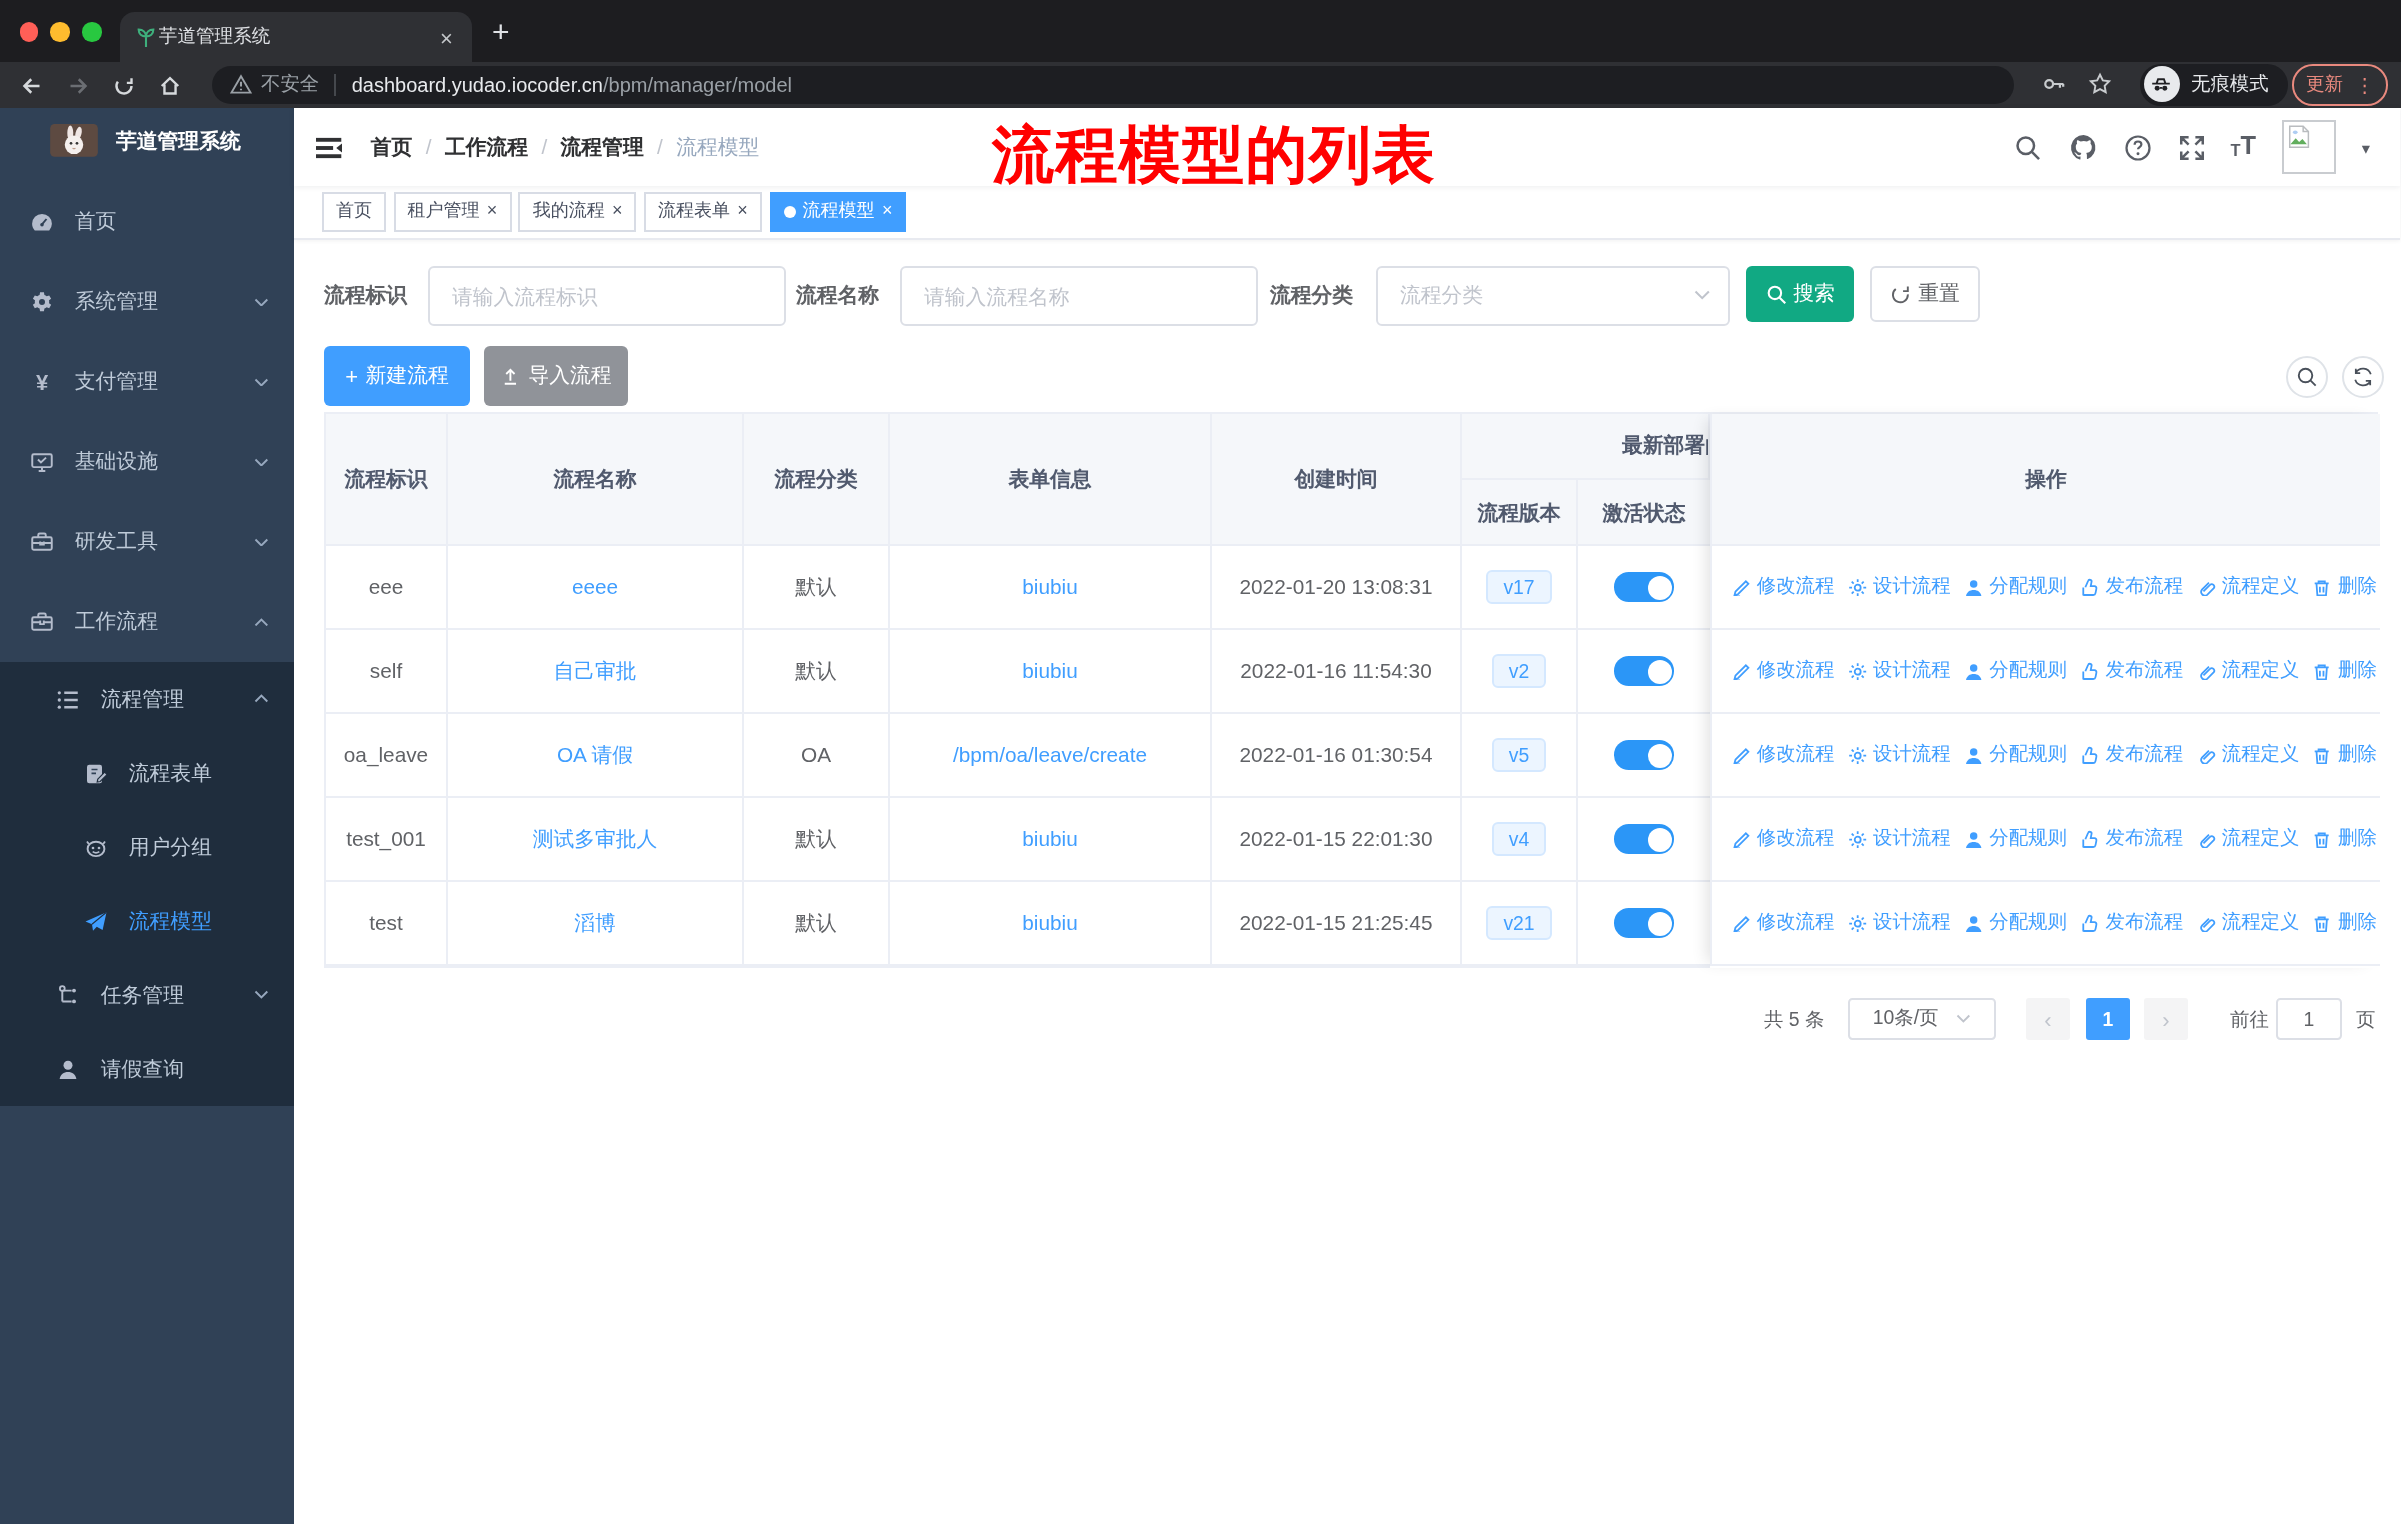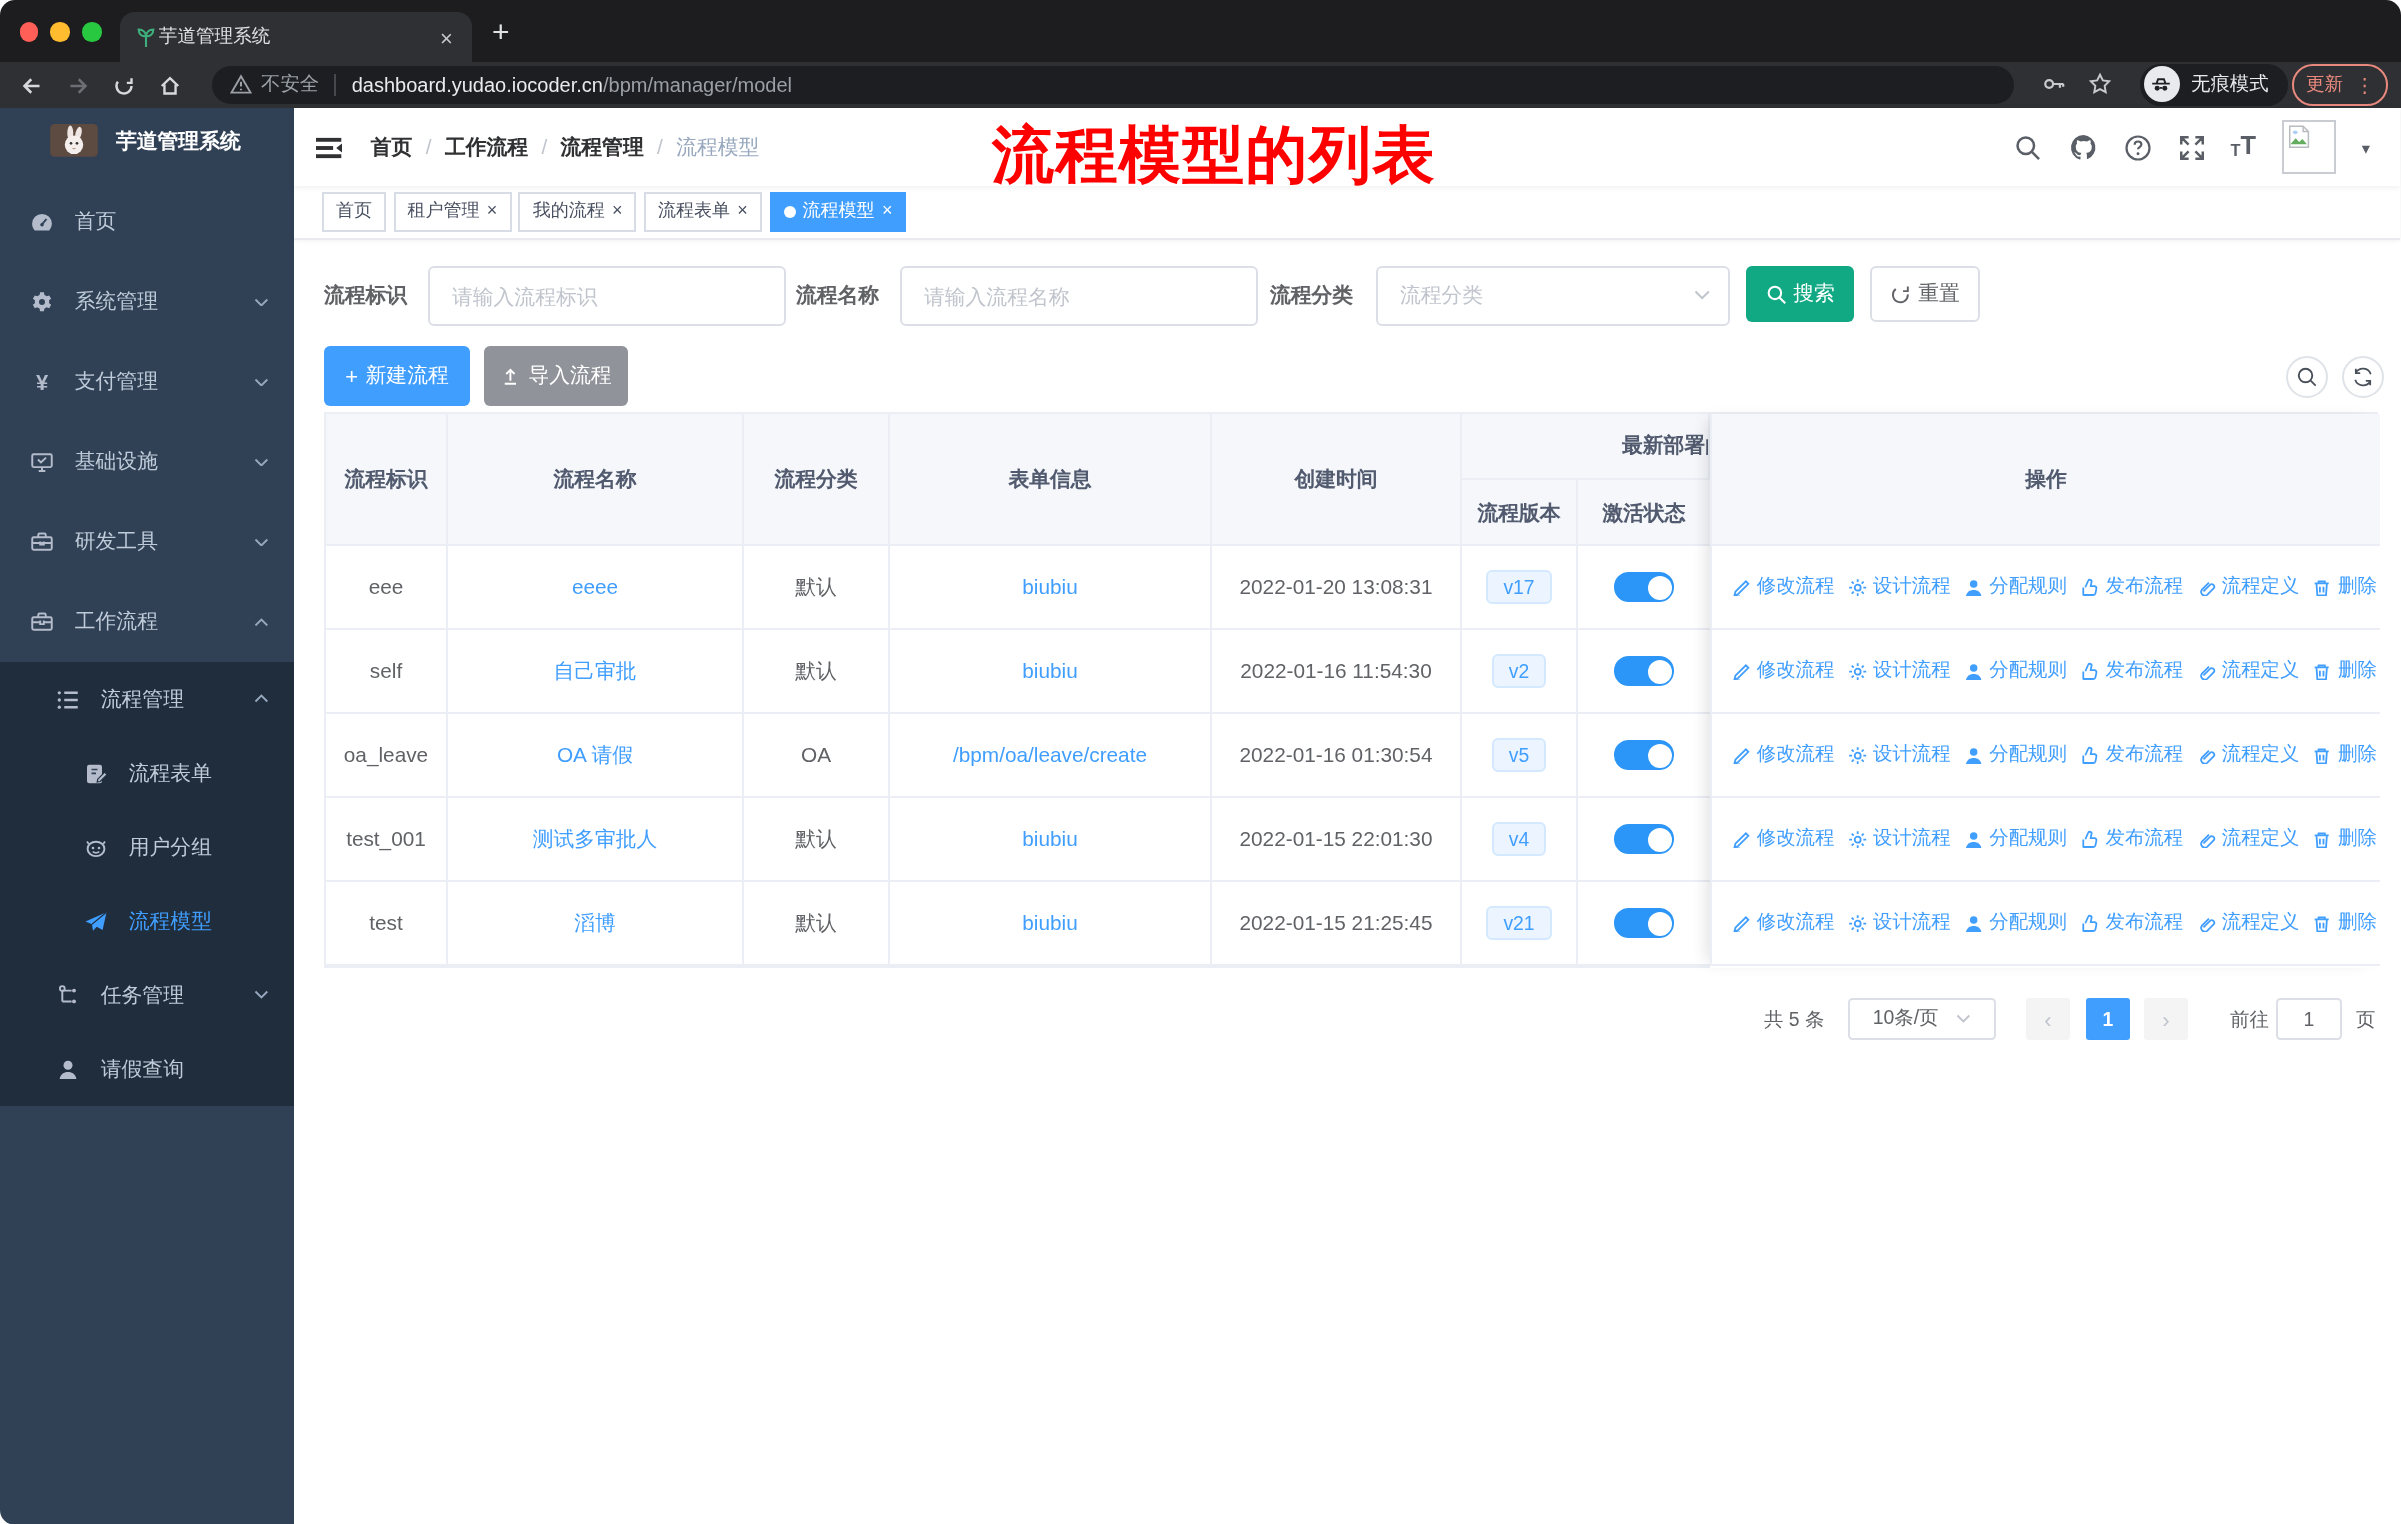--- a/index.html
+++ b/index.html
@@ -1,18 +1,18 @@
 <!DOCTYPE html>
 <html style="font-size:12px"><head>
 <meta charset="utf-8">
 <style>
   * { margin:0; padding:0; box-sizing:border-box; }
   html,body { background:#fff; }
   body { font-family:"Liberation Sans","DejaVu Sans",sans-serif; }
-  .viewport { width:2401px; height:1525px; overflow:hidden;border-radius:15px; }
+  .viewport { width:2401px; height:1525px; overflow:hidden; }
   .screen { position:relative; width:1201px; height:762px; background:#fff; overflow:hidden;
             transform:scale(2); transform-origin:0 0; font-family:"Liberation Sans","DejaVu Sans",sans-serif; }
 
   
   .tabstrip { position:absolute; left:0; top:0; width:100%; height:31px; background:#1d1d20; }
   .win-dots { position:absolute; left:9.7px; top:11px; display:flex; gap:6px; }
   .dot { width:9.7px; height:9.7px; border-radius:50%; }
   .dot.red{background:#ff5f57}.dot.yellow{background:#febc2e}.dot.green{background:#28c840}
   .browser-tab { position:absolute; left:60px; top:6px; width:176px; height:25px; background:#2f3034;
                  border-radius:7.4px 7.4px 0 0; display:flex; align-items:center; padding:0 7.4px; color:#dfe1e5; }

